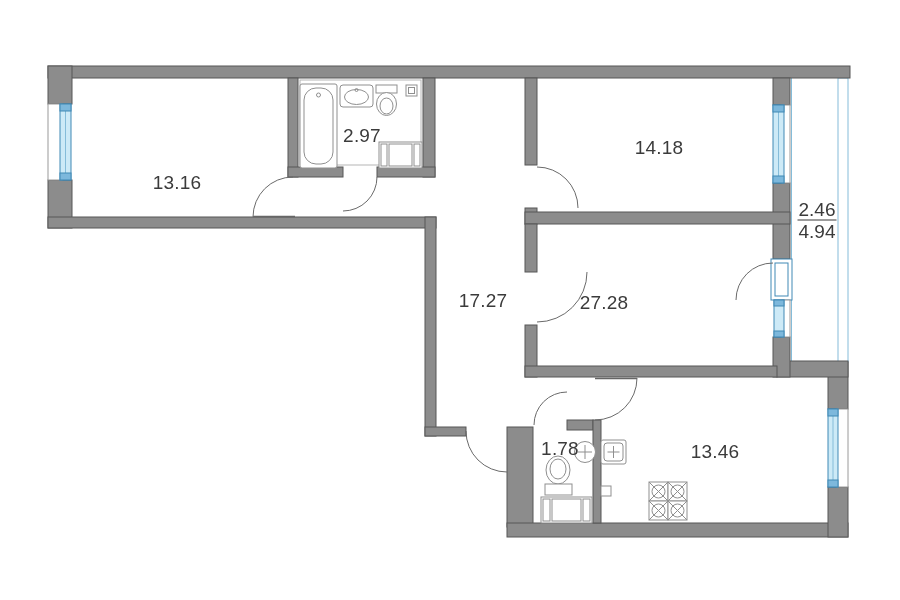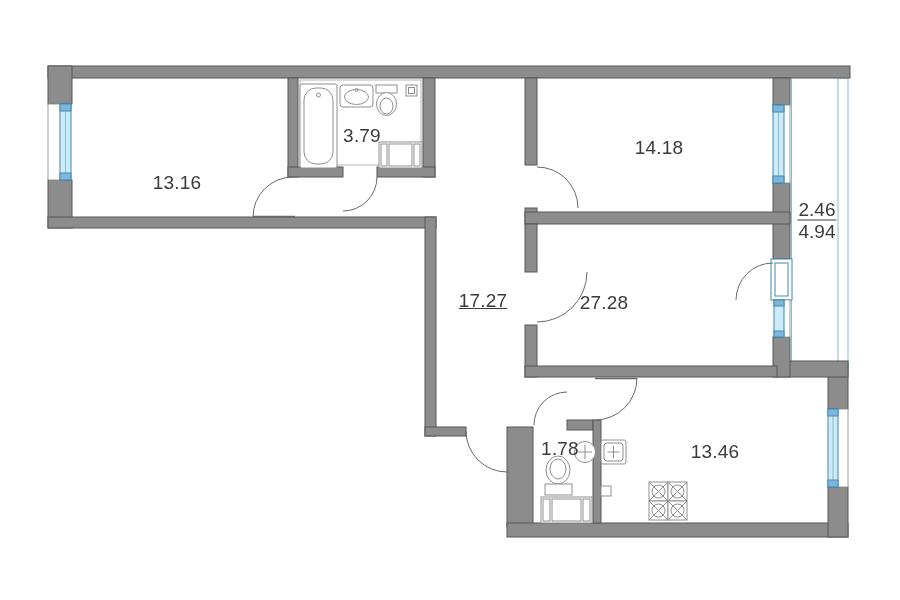--- a/index.html
+++ b/index.html
@@ -171,23 +171,23 @@
       <rect class="fix" x="668" y="501" width="19" height="19"></rect>
       <circle class="fixn" cx="658.5" cy="491.5" r="6.5"></circle>
       <circle class="fixn" cx="677.5" cy="491.5" r="6.5"></circle>
       <circle class="fixn" cx="658.5" cy="510.5" r="6.5"></circle>
       <circle class="fixn" cx="677.5" cy="510.5" r="6.5"></circle>
       <path class="fixn" d="M649 482 L668 501 M668 482 L649 501 M668 482 L687 501 M687 482 L668 501 M649 501 L668 520 M668 501 L649 520 M668 501 L687 520 M687 501 L668 520"></path>
     </g>
   </svg>
 
   <div class="room-label" style="left:177px;top:148px;margin-top:35px;">13.16</div>
-  <div class="room-label" style="left:362px;top:136px;">3.79</div>
+  <div class="room-label" style="left:362px;top:136px;">2.97</div>
   <div class="room-label" style="left:659px;top:148px;">14.18</div>
-  <div class="room-label" style="left:483px;top:301px;text-decoration:underline;">17.27</div>
+  <div class="room-label" style="left:483px;top:301px;">17.27</div>
   <div class="room-label" style="left:604px;top:303px;">27.28</div>
   <div class="room-label" style="left:554px;top:449px;padding-left:12px;">1.78</div>
   <div class="room-label" style="left:715px;top:452px;">13.46</div>
   <div class="balcony-label" style="left:817px;top:220px;">
     <div class="frac-top">2.46</div>
     <div>4.94</div>
   </div>
 </div>
 
 </body></html>

